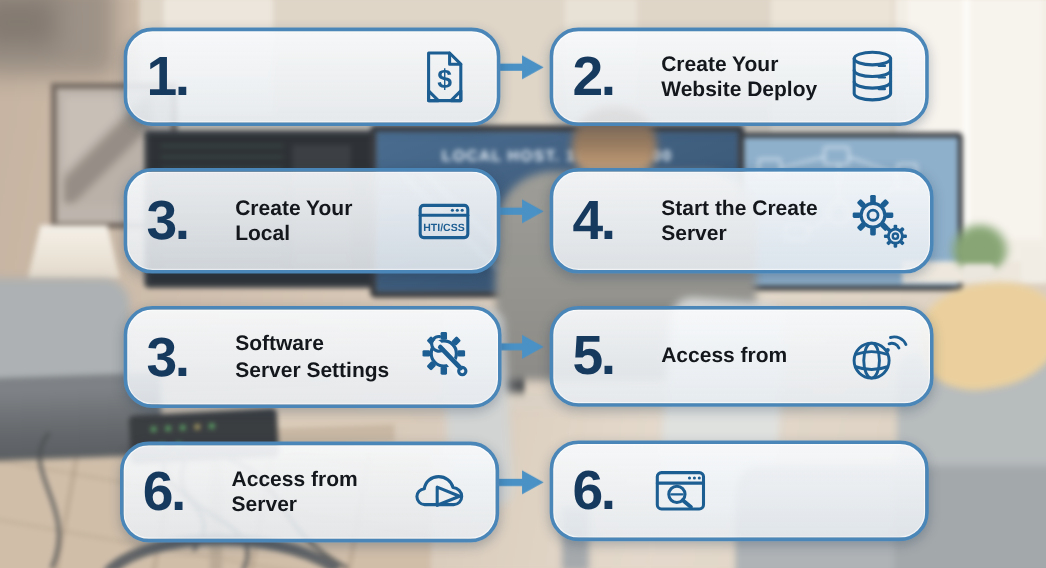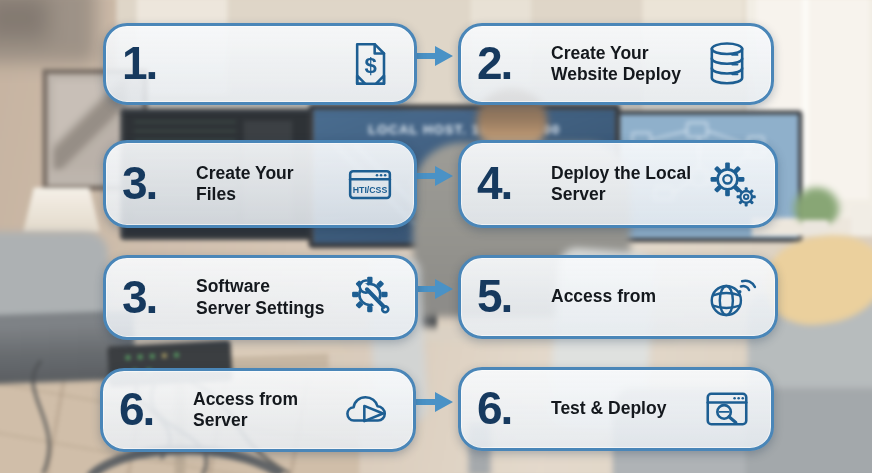--- a/index.html
+++ b/index.html
@@ -233,40 +233,40 @@
           <path d="M28.5 16.2 h4.5 M28.5 24.5 h4.5 M28.5 32.8 h4.5" stroke-width="1.6"></path>
         </g>
       </svg>
     </span>
   </div>
 
   <div class="card c3">
     <span class="num">3.</span>
     <span class="label">
       <span>Create Your</span>
-      <span>Files</span>
+      <span>Local</span>
     </span>
     <span class="icon">
       <svg viewBox="0 0 48 48">
         <g fill="none" stroke="currentColor" stroke-width="2.2" stroke-linecap="round" stroke-linejoin="round">
           <rect x="7" y="13" width="34" height="23" rx="2.5"></rect>
           <path d="M7 20 h34"></path>
         </g>
         <circle cx="30" cy="16.5" r="1.1" fill="currentColor"></circle>
         <circle cx="33.5" cy="16.5" r="1.1" fill="currentColor"></circle>
         <circle cx="37" cy="16.5" r="1.1" fill="currentColor"></circle>
         <text x="24" y="31.5" text-anchor="middle" font-size="7.5" font-weight="bold" fill="currentColor" font-family="Liberation Sans, sans-serif">HTI/CSS</text>
       </svg>
     </span>
   </div>
 
   <div class="card c4">
     <span class="num">4.</span>
     <span class="label">
-      <span>Deploy the Local</span>
+      <span>Start the Create</span>
       <span>Server</span>
     </span>
     <span class="icon">
       <svg viewBox="0 0 48 48">
         <g fill="currentColor" stroke="none">
           <rect x="19" y="5.5" width="4" height="5.5" rx="1" transform="rotate(0 21 20)"></rect>
           <rect x="19" y="5.5" width="4" height="5.5" rx="1" transform="rotate(45 21 20)"></rect>
           <rect x="19" y="5.5" width="4" height="5.5" rx="1" transform="rotate(90 21 20)"></rect>
           <rect x="19" y="5.5" width="4" height="5.5" rx="1" transform="rotate(135 21 20)"></rect>
           <rect x="19" y="5.5" width="4" height="5.5" rx="1" transform="rotate(180 21 20)"></rect>
@@ -358,24 +358,20 @@
                    C34.8 21 37.5 23.8 37.5 27.2
                    C37.5 30.4 35 33 31.8 33 Z"></path>
           <path d="M20 20.5 L36 27 L20 33.5 Z"></path>
         </g>
       </svg>
     </span>
   </div>
 
   <div class="card c8">
     <span class="num">6.</span>
-    <span class="label">
-      <span>Test &amp; Deploy</span>
-      <span></span>
-    </span>
     <span class="icon">
       <svg viewBox="0 0 48 48">
         <g fill="none" stroke="currentColor" stroke-width="2.2" stroke-linecap="round" stroke-linejoin="round">
           <rect x="7.5" y="11" width="33" height="26" rx="3"></rect>
           <path d="M7.5 18.5 h33"></path>
           <circle cx="21.5" cy="26.5" r="5.8"></circle>
           <path d="M17.5 26.5 h8" stroke-width="1.6"></path>
           <path d="M25.7 30.7 L31.5 35.5" stroke-width="2.8"></path>
         </g>
         <circle cx="30.5" cy="14.8" r="1.1" fill="currentColor"></circle>

